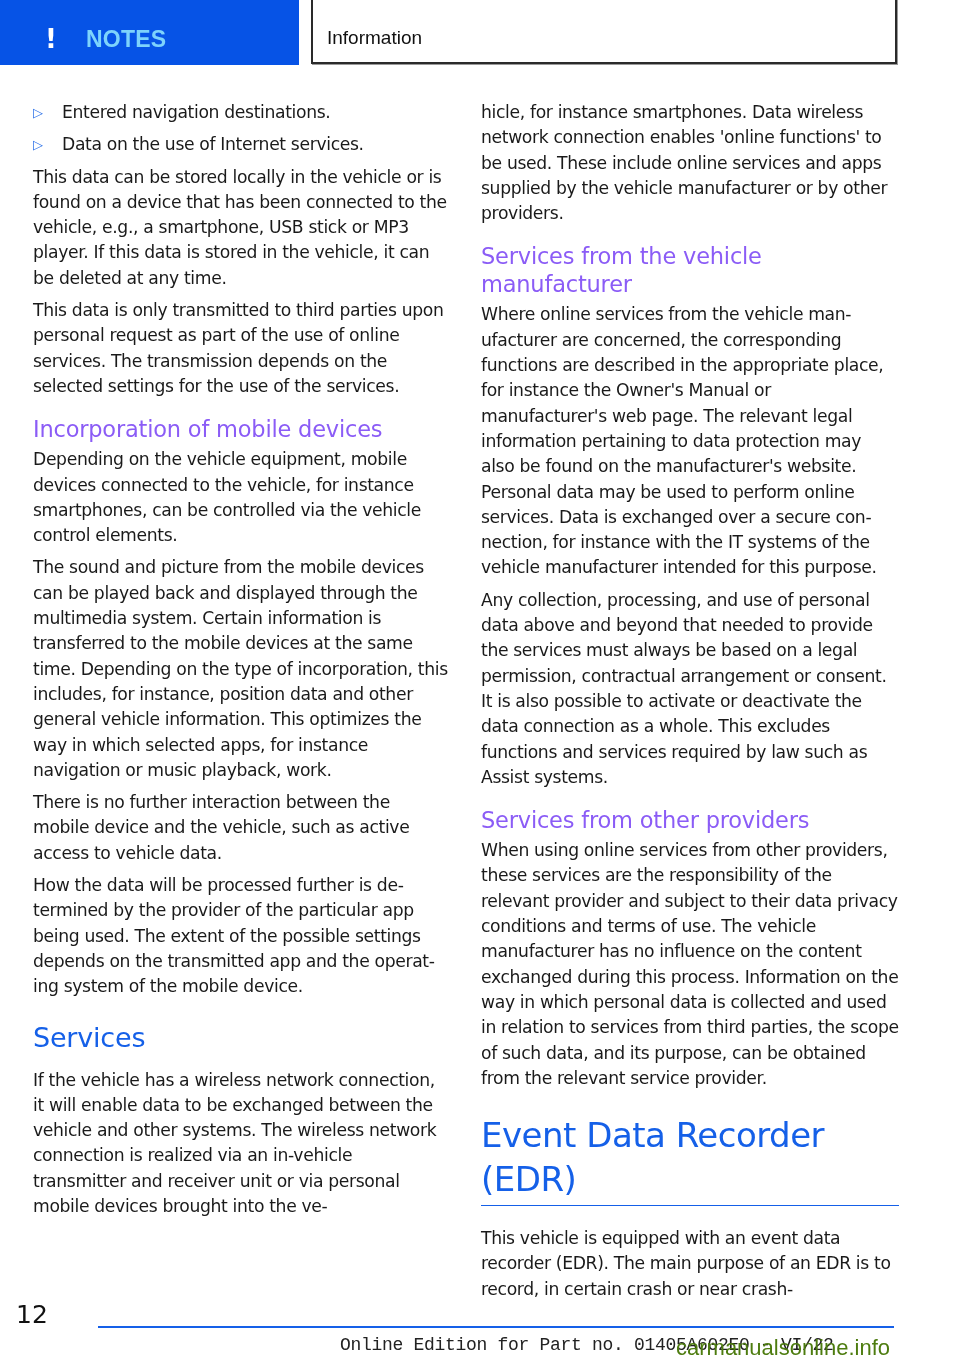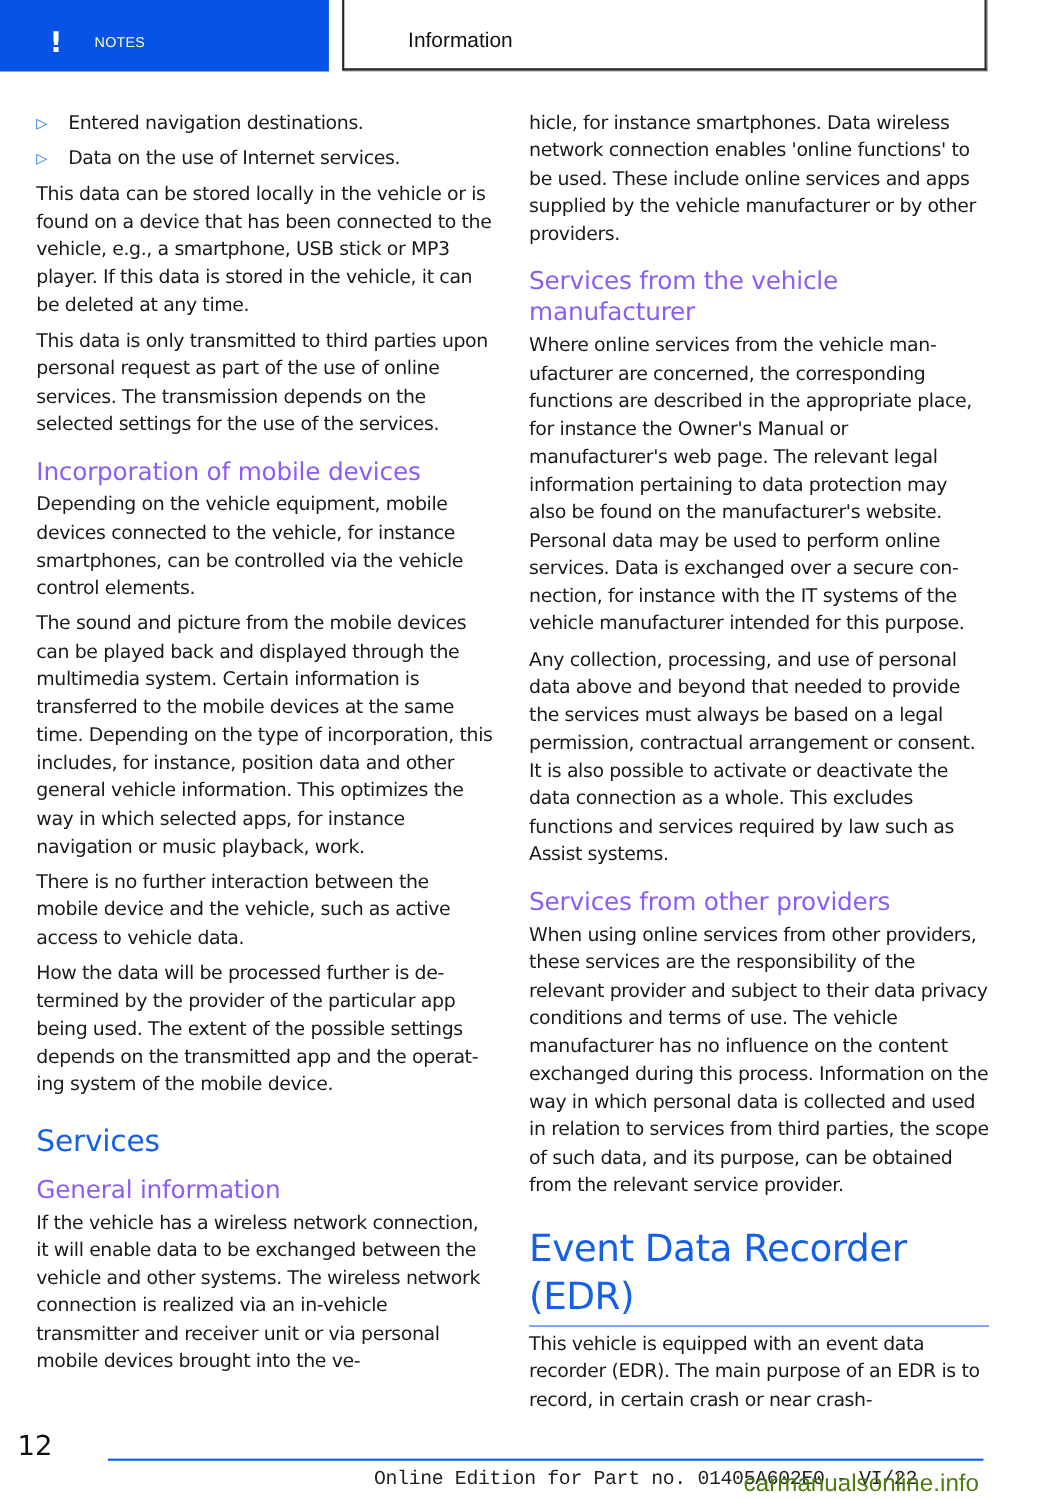--- a/index.html
+++ b/index.html
@@ -1,36 +1,36 @@
 <!DOCTYPE html>
 <html><head>
 <meta charset="utf-8">
 <style>
   html, body { margin: 0; padding: 0; background: #ffffff; }
   body { width: 960px; height: 1362px; position: relative; overflow: hidden;
          font-family: "DejaVu Sans", "Liberation Sans", sans-serif; color: #1a1a1a; }
   .hdr-tab { position: absolute; left: 0; top: 0; width: 299px; height: 65px; background: #0653e6; }
   .hdr-tab .excl { position: absolute; left: 45px; top: 24px; color: #fff; font-weight: bold; font-size: 26px;
                    font-family: "DejaVu Sans", sans-serif; line-height: 30px; }
-  .hdr-tab .lbl { position: absolute; left: 86px; top: 27px; color: #fef9c3; font-weight: normal; font-size: 13px;
+  .hdr-tab .lbl { position: absolute; left: 86px; top: 27px; color: #7dd3fc; font-weight: bold; font-size: 23px;
                   font-family: "Liberation Sans", sans-serif; line-height: 24px; letter-spacing: 0.2px; }
   .hdr-box { position: absolute; left: 311px; top: -2px; width: 582px; height: 64px;
              border: 2px solid #2a2a2a; border-top: none; box-shadow: 1px 1px 0 #999; }
   .hdr-box .lbl { position: absolute; left: 14px; top: 28px; font-size: 19px; line-height: 24px; color: #111;
-                  font-family: "Liberation Sans", sans-serif; margin-left: 44px; }
+                  font-family: "Liberation Sans", sans-serif; }
 
   .col { position: absolute; top: 100px; width: 420px; font-size: 17.2px; line-height: 25.3px; letter-spacing: -0.35px; }
   .col.left { left: 33px; width: 416px; }
   .col.right { left: 481px; width: 418px; }
   .col p { margin: 0 0 7px 0; }
   .bullet { display: flex; margin: 0 0 7px 0; }
   .bullet .tri { width: 29px; flex: none; color: #2a6fe8; font-size: 13px; line-height: 25px; }
   h3 { margin: 16px 0 4px 0; font-weight: normal; font-size: 22.5px; line-height: 28px; color: #8b5cf6; letter-spacing: -0.2px; }
   h2 { margin: 22px 0 14px 0; font-weight: normal; font-size: 27px; line-height: 32px; color: #1560e8; letter-spacing: -0.2px; }
-  h1 { margin: 22px 0 4px 0; font-weight: normal; font-size: 34px; line-height: 44px; color: #1560e8; letter-spacing: -0.5px;
+  h1 { margin: 22px 0 20px 0; font-weight: normal; font-size: 34px; line-height: 44px; color: #1560e8; letter-spacing: -0.5px;
        border-bottom: 1.5px solid #1560e8; padding-bottom: 4px; }
 
   .pagenum { position: absolute; left: 16px; top: 1299px; font-size: 25px; line-height: 32px; color: #111; }
   .footline { position: absolute; left: 98px; top: 1326px; width: 796px; height: 1.5px; background: #1560e8; }
   .foottext { position: absolute; left: 340px; top: 1333px; font-size: 18px; line-height: 24px; color: #222;
               font-family: Liberation Mono, monospace; letter-spacing: -0.3px; }
   .watermark { position: absolute; left: 676px; top: 1335px; font-size: 22px; line-height: 26px; color: #4d7c0f;
                font-family: "Liberation Sans", sans-serif; }
 </style>
 </head>
@@ -54,21 +54,20 @@
     <span>Data on the use of Internet services.</span>
   </div>
   <p>This data can be stored locally in the vehicle or is found on a device that has been connected to the vehicle, e.g., a smartphone, USB stick or MP3 player. If this data is stored in the vehicle, it can be deleted at any time.</p>
   <p>This data is only transmitted to third parties upon personal request as part of the use of on­line services. The transmission depends on the selected settings for the use of the services.</p>
   <h3>Incorporation of mobile devices</h3>
   <p>Depending on the vehicle equipment, mobile devices connected to the vehicle, for instance smartphones, can be controlled via the vehicle control elements.</p>
   <p>The sound and picture from the mobile devi­ces can be played back and displayed through the multimedia system. Certain information is transferred to the mobile devices at the same time. Depending on the type of incorporation, this includes, for instance, position data and other general vehicle information. This opti­mizes the way in which selected apps, for in­stance navigation or music playback, work.</p>
   <p>There is no further interaction between the mobile device and the vehicle, such as active access to vehicle data.</p>
   <p>How the data will be processed further is de­termined by the provider of the particular app being used. The extent of the possible settings depends on the transmitted app and the operat­ing system of the mobile device.</p>
   <h2>Services</h2>
-  <h3 style="margin-top:0">General information</h3>
   <p>If the vehicle has a wireless network connec­tion, it will enable data to be exchanged be­tween the vehicle and other systems. The wireless network connection is realized via an in-vehicle transmitter and receiver unit or via personal mobile devices brought into the ve-</p>
 </div>
 
 <div class="col right">
   <p>hicle, for instance smartphones. Data wireless network connection enables 'online functions' to be used. These include online services and apps supplied by the vehicle manufacturer or by other providers.</p>
   <h3>Services from the vehicle manufacturer</h3>
   <p>Where online services from the vehicle man­ufacturer are concerned, the corresponding functions are described in the appropriate place, for instance the Owner's Manual or manufacturer's web page. The relevant legal information pertaining to data protection may also be found on the manufacturer's website. Personal data may be used to perform online services. Data is exchanged over a secure con­nection, for instance with the IT systems of the vehicle manufacturer intended for this purpose.</p>
   <p>Any collection, processing, and use of personal data above and beyond that needed to pro­vide the services must always be based on a legal permission, contractual arrangement or consent. It is also possible to activate or deac­tivate the data connection as a whole. This ex­cludes functions and services required by law such as Assist systems.</p>
   <h3>Services from other providers</h3>
   <p>When using online services from other provid­ers, these services are the responsibility of the relevant provider and subject to their data pri­vacy conditions and terms of use. The vehicle manufacturer has no influence on the content exchanged during this process. Information on the way in which personal data is collected and used in relation to services from third parties, the scope of such data, and its purpose, can be obtained from the relevant service provider.</p>

